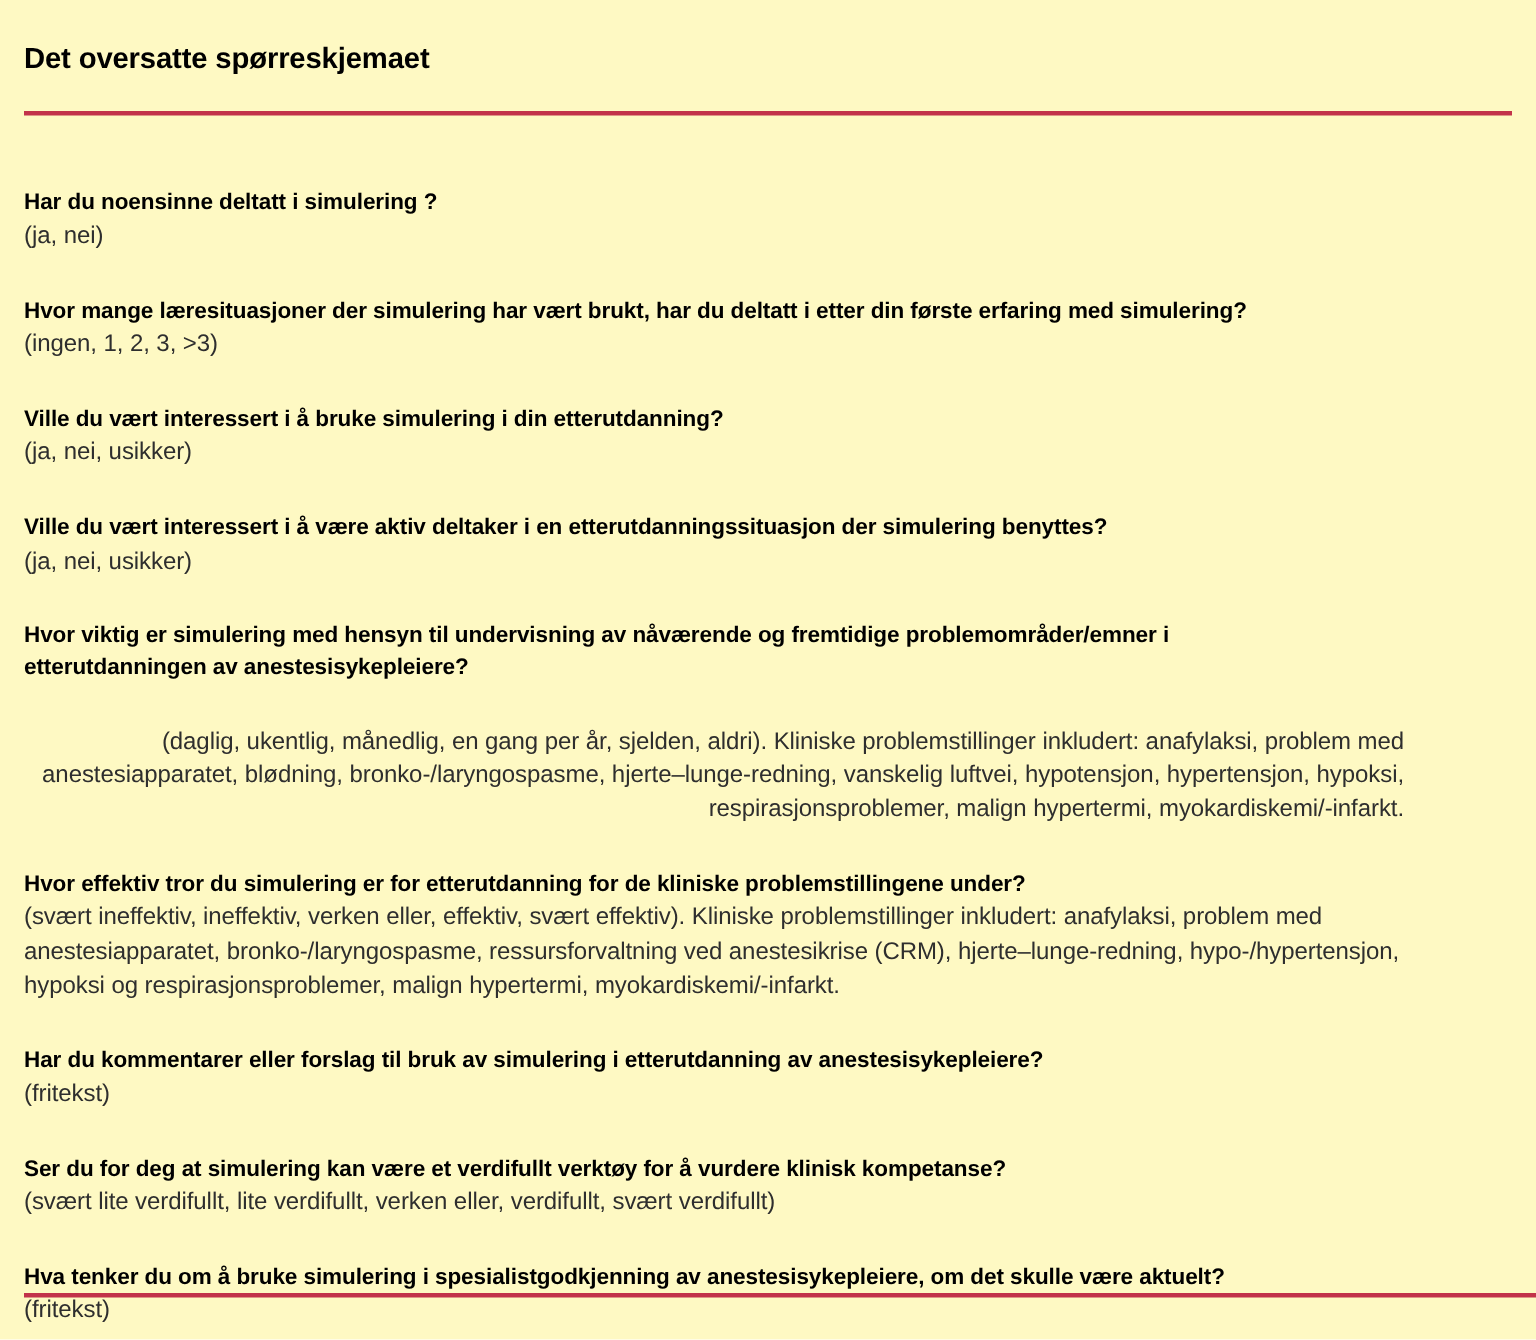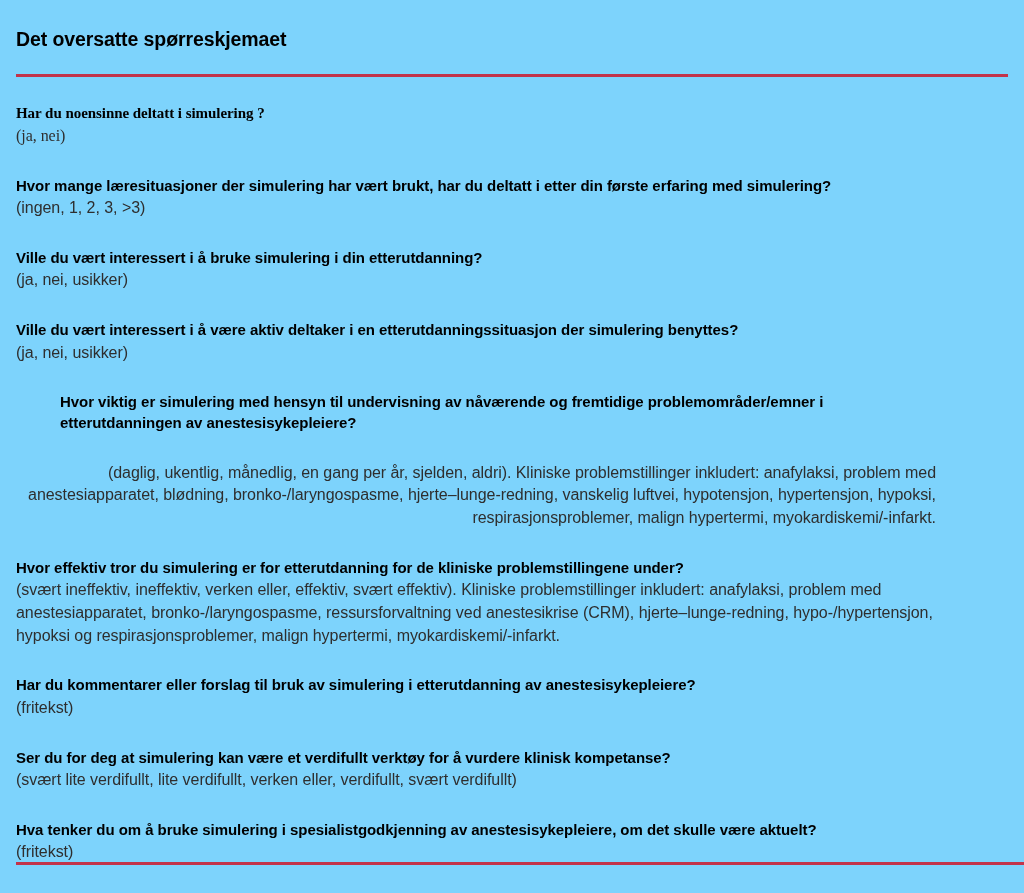--- a/index.html
+++ b/index.html
@@ -13,21 +13,21 @@
     height: 893px;
     font-family: "Liberation Sans", sans-serif;
     color: #000000;
     overflow: hidden;
   }
   .page {
     box-sizing: border-box;
     width: 1024px;
     height: 893px;
     padding: 0 16px;
-    background: #7dd3fc;
+    background: #fef9c3;
     position: relative;
   }
   .doc-title {
     font-size: 19.5px;
     font-weight: bold;
     color: #000000;
     letter-spacing: -0.1px;
     padding-top: 28px;
     margin: 0;
     line-height: 1.2;
@@ -48,22 +48,21 @@
   }
   .qa-list {
     margin: 0;
     padding: 0;
     list-style: none;
   }
   .qa-block {
     margin-top: 28px;
   }
   .qa-block:first-child {
-    margin-top: 26px;
-    font-family: Liberation Serif, serif;
+    margin-top: 48px;
   }
   .q-text {
     font-size: 15px;
     font-weight: bold;
     color: #000000;
     line-height: 1.37;
     letter-spacing: -0.05px;
     margin: 0;
   }
   .a-text {
@@ -101,21 +100,21 @@
       <p class="q-text">Ville du vært interessert i å bruke simulering i din etterutdanning?</p>
       <p class="a-text">(ja, nei, usikker)</p>
     </li>
 
     <li class="qa-block">
       <p class="q-text">Ville du vært interessert i å være aktiv deltaker i en etterutdanningssituasjon der simulering benyttes?</p>
       <p class="a-text">(ja, nei, usikker)</p>
     </li>
 
     <li class="qa-block">
-      <p class="q-text" style="max-width:880px;margin-left:44px;">Hvor viktig er simulering med hensyn til undervisning av nåværende og fremtidige problemområder/emner i etterutdanningen av anestesisykepleiere?</p>
+      <p class="q-text" style="max-width:880px;">Hvor viktig er simulering med hensyn til undervisning av nåværende og fremtidige problemområder/emner i etterutdanningen av anestesisykepleiere?</p>
     </li>
 
     <li class="qa-block">
       <p class="a-text" style="max-width:920px;text-align:right;">(daglig, ukentlig, månedlig, en gang per år, sjelden, aldri). Kliniske problemstillinger inkludert: anafylaksi, problem med anestesiapparatet, blødning, bronko-/laryngospasme, hjerte–lunge-redning, vanskelig luftvei, hypotensjon, hypertensjon, hypoksi, respirasjonsproblemer, malign hypertermi, myokardiskemi/-infarkt.</p>
     </li>
 
     <li class="qa-block">
       <p class="q-text">Hvor effektiv tror du simulering er for etterutdanning for de kliniske problemstillingene under?</p>
       <p class="a-text" style="max-width:965px;">(svært ineffektiv, ineffektiv, verken eller, effektiv, svært effektiv). Kliniske problemstillinger inkludert: anafylaksi, problem med anestesiapparatet, bronko-/laryngospasme, ressursforvaltning ved anestesikrise (CRM), hjerte–lunge-redning, hypo-/hypertensjon, hypoksi og respirasjonsproblemer, malign hypertermi, myokardiskemi/-infarkt.</p>
     </li>

